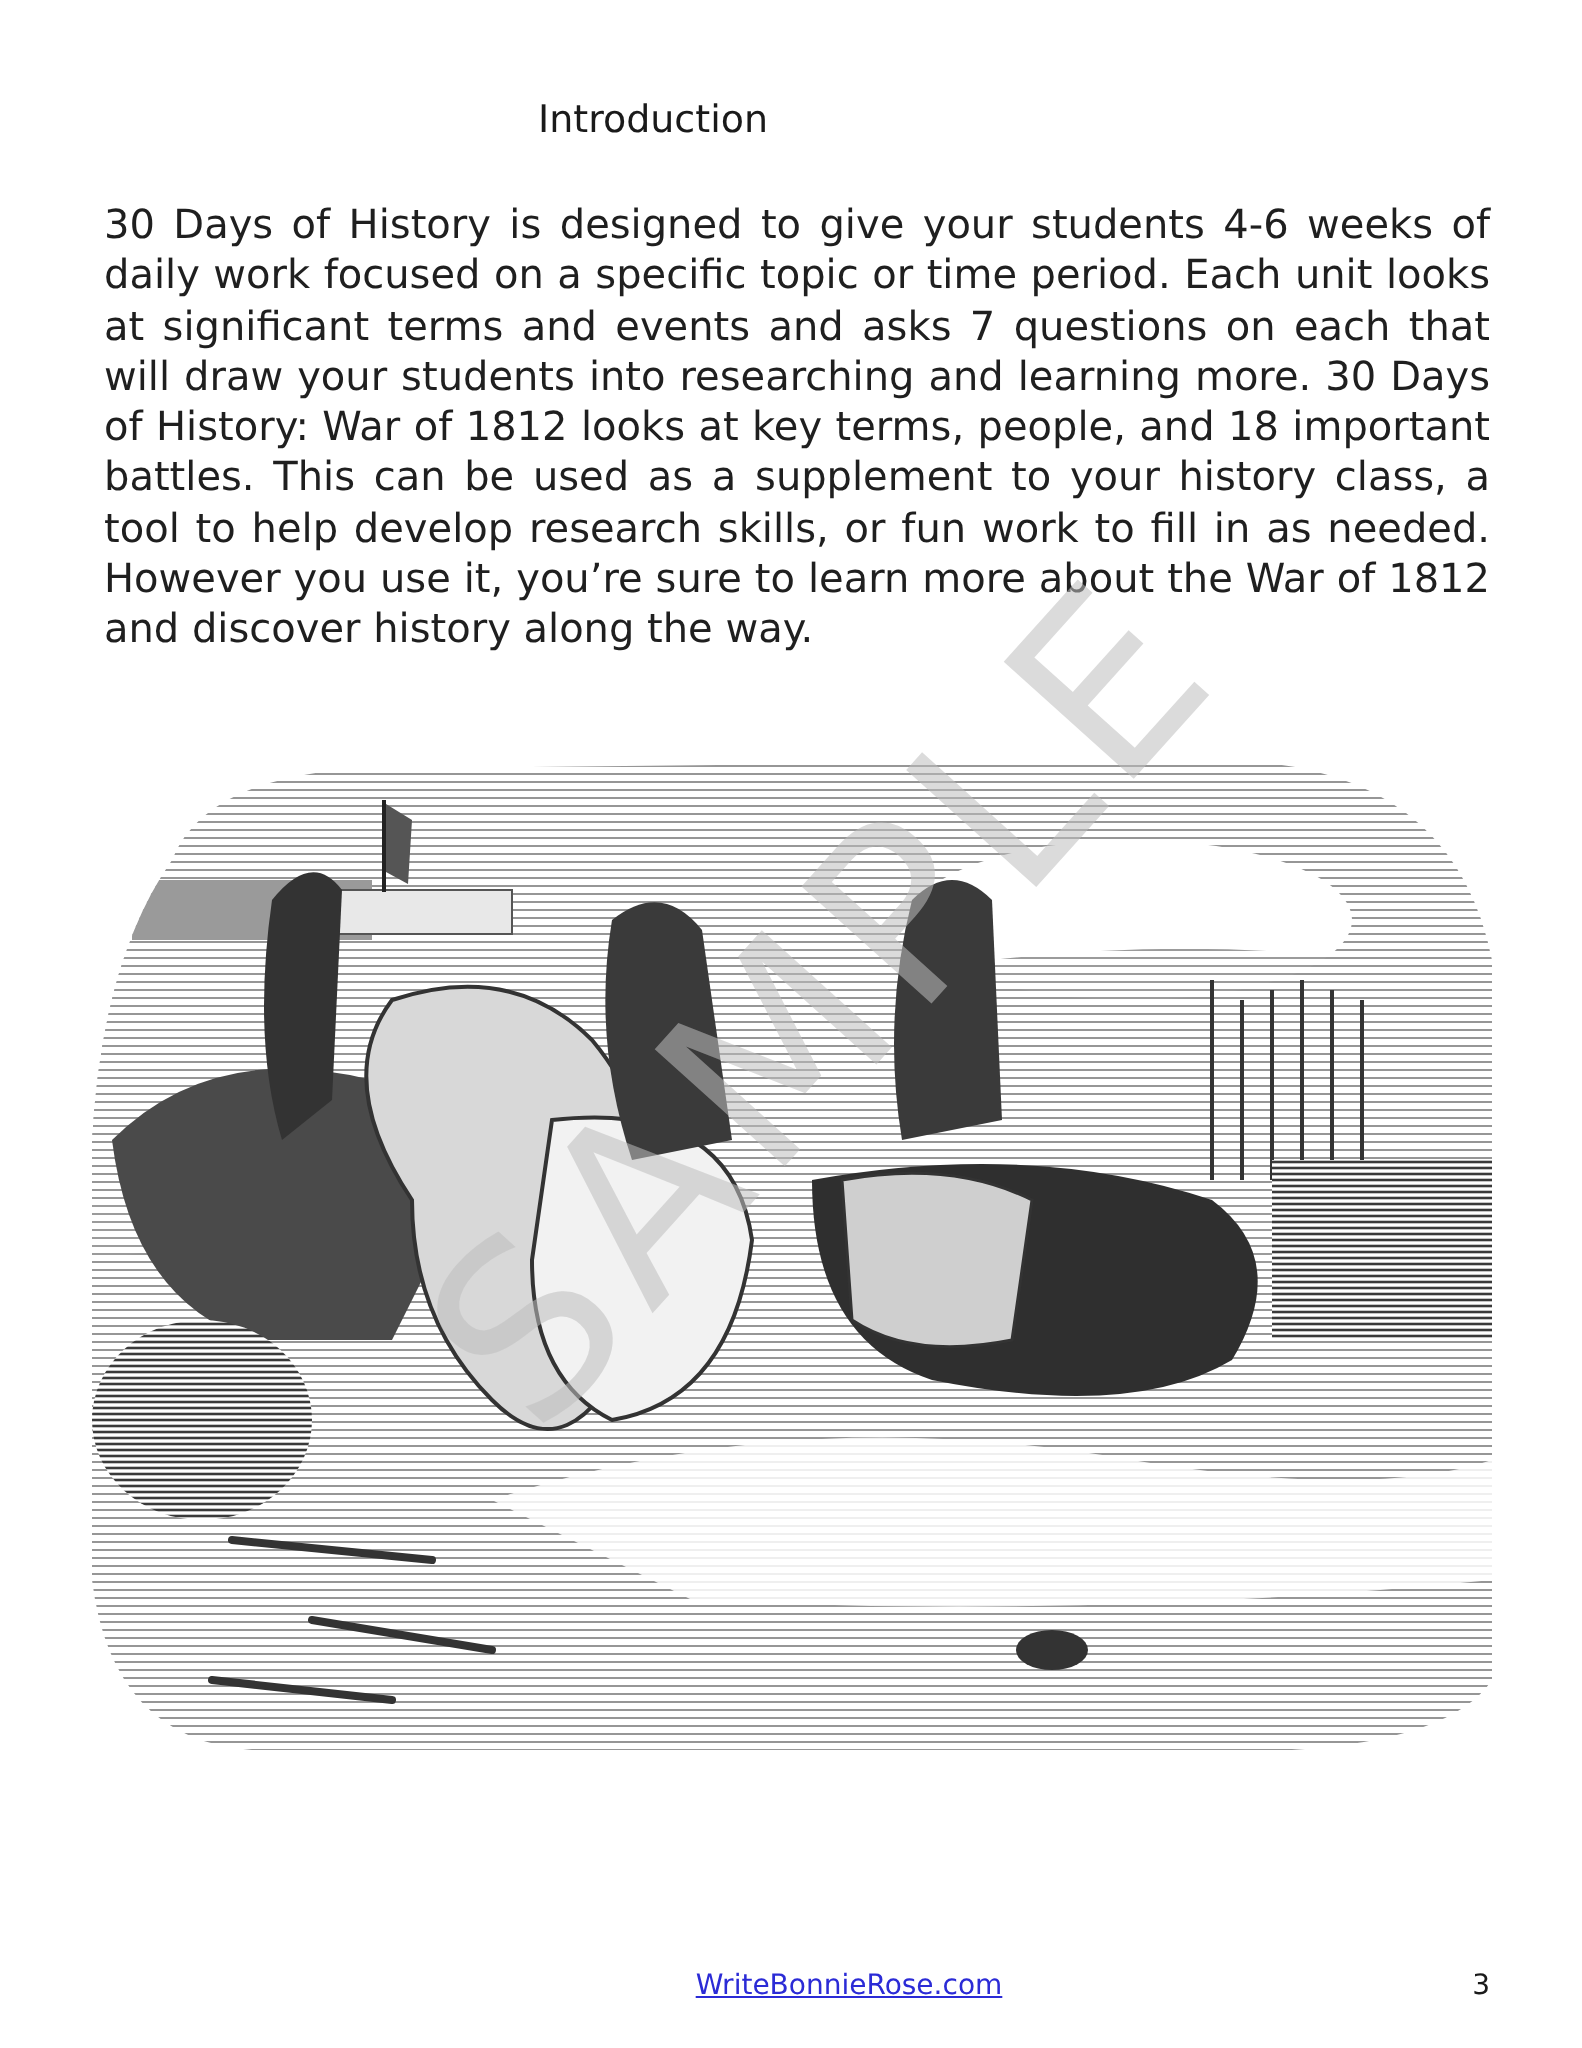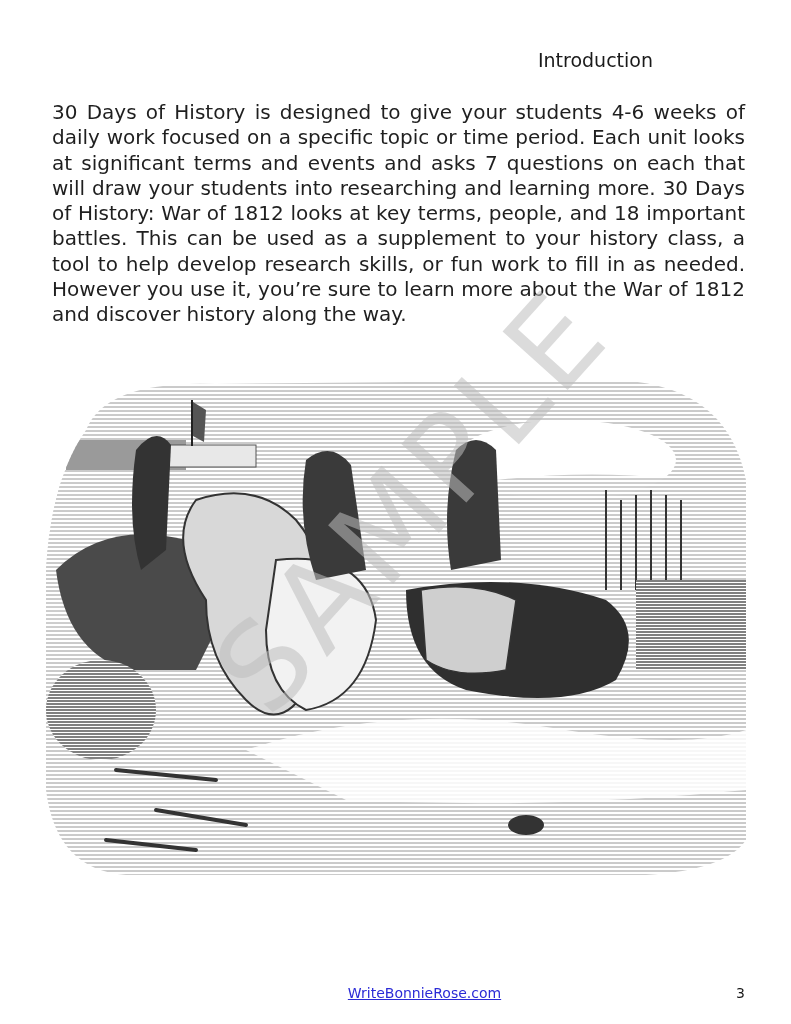--- a/index.html
+++ b/index.html
@@ -1,21 +1,21 @@
 <!DOCTYPE html>
 <html><head>
   <meta charset="utf-8">
   <style>
     html, body { margin: 0; padding: 0; background: #ffffff; }
     body {
       width: 791px; height: 1024px; position: relative; overflow: hidden;
       font-family: "DejaVu Sans", sans-serif; color: #1a1a1a;
     }
     .page-title {
-      position: absolute; left: 0; top: 49px; width: 653px; text-align: right;
+      position: absolute; left: 0; top: 49px; width: 653px; text-align: center;
       font-size: 19px; font-weight: normal; margin: 0; color: #1a1a1a;
     }
     .intro {
       position: absolute; left: 48px; top: 96px; width: 693px;
       font-size: 20px; line-height: 25.3px; text-align: justify; margin: 4px;
       color: #1f1f1f;
     }
     .illustration {
       position: absolute; left: 46px; top: 370px; width: 700px; height: 510px;
     }

